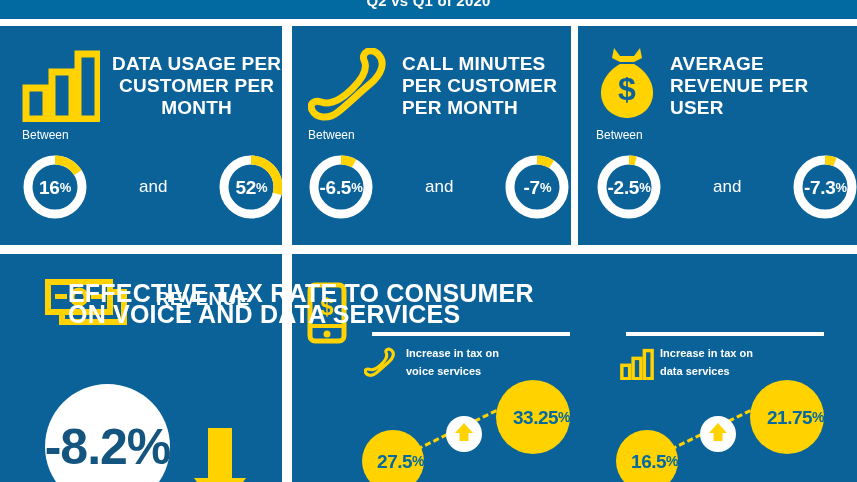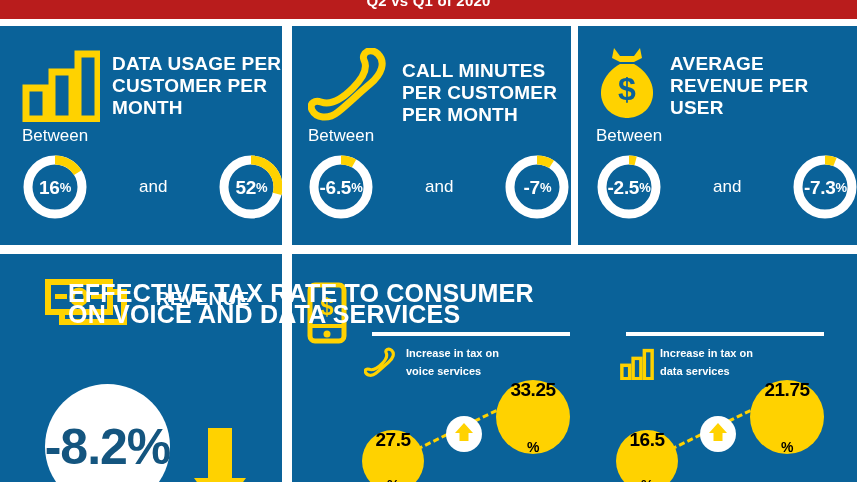--- a/index.html
+++ b/index.html
@@ -11,21 +11,21 @@
     font-family: "Liberation Sans", sans-serif;
     overflow: hidden;
     position: relative;
   }
 
   
   #header-bar {
     position: absolute;
     left: 0; top: 0;
     width: 857px; height: 19px;
-    background: #b91c1c;
+    background: #0369a1;
     overflow: hidden;
   }
   #header-title {
     position: absolute;
     left: 0; top: -9px;
     width: 857px;
     text-align: center;
     color: #ffffff;
     font-weight: bold;
     font-size: 15px;
@@ -58,21 +58,21 @@
     font-weight: bold;
     font-size: 19px;
     line-height: 22px;
     letter-spacing: .2px;
     text-transform: uppercase;
     white-space: pre-line;
   }
   .between-label {
     position: absolute;
     color: #ffffff;
-    font-size: 17px;
+    font-size: 12px;
     line-height: 19px;
   }
 
   
   .icon-svg { display: block; }
 
   
   .donut-row {
     position: absolute;
     display: flex;
@@ -163,25 +163,24 @@
     font-size: 11px;
     line-height: 18px;
     white-space: pre-line;
   }
   .bubble {
     position: absolute;
     border-radius: 50%;
     background: #FFD200;
     display: flex;
     align-items: center;
-    justify-content: space-between;
-    color: #000000;
+    justify-content: flex-end;
+    color: #0369a1;
     font-weight: bold;
     line-height: 1;
-    flex-direction: column;
   }
   .bubble-from { width: 62px; height: 62px; font-size: 19px; letter-spacing: -.5px; }
   .bubble-to   { width: 74px; height: 74px; font-size: 19px; letter-spacing: -.5px; }
   .bubble .pct-sm { font-size: 14px; }
   .dash-line {
     position: absolute;
     height: 0;
     border-top: 3px dashed #FFD200;
     transform-origin: 0 0;
   }
@@ -205,21 +204,21 @@
 <div class="card" id="card-data">
 
   <div class="head-row" style="left:22px; top:22px;">
     <span>
       <svg class="icon-svg" width="78" height="74" viewBox="0 0 78 74">
         <rect x="4" y="40" width="20" height="31" fill="none" stroke="#FFD200" stroke-width="7"></rect>
         <rect x="30" y="24" width="20" height="47" fill="none" stroke="#FFD200" stroke-width="7"></rect>
         <rect x="56" y="6" width="20" height="65" fill="none" stroke="#FFD200" stroke-width="7"></rect>
       </svg>
     </span>
-    <span class="card-title" style="margin-left:12px; margin-top:5px;">DATA USAGE PER
+    <span class="card-title" style="margin-left:12px; margin-top:5px;text-align:center;">DATA USAGE PER
 CUSTOMER PER
 MONTH</span>
   </div>
 
   <div class="between-label" style="left:22px; top:100px;">Between</div>
 
   <div class="donut-row" style="left:22px; top:128px;">
     <div class="donut">
       <svg width="66" height="66" viewBox="0 0 66 66">
         <circle cx="33" cy="33" r="27" fill="none" stroke="#ffffff" stroke-width="9"></circle>
@@ -250,21 +249,21 @@
 </div>
 
 <div class="card" id="card-call">
 
   <div class="head-row" style="left:16px; top:22px;">
     <span>
       <svg class="icon-svg" width="86" height="76" viewBox="0 0 86 76">
         <path d="M70 6 C78 14 74 26 62 36 C50 46 40 56 30 64 C20 72 8 70 4 62 C1 55 7 52 13 54 C24 58 35 50 45 40 C55 30 60 20 56 12 C53 5 62 -1 70 6 Z" fill="none" stroke="#FFD200" stroke-width="7" stroke-linejoin="round"></path>
       </svg>
     </span>
-    <span class="card-title" style="margin-left:8px; margin-top:12px;">CALL MINUTES
+    <span class="card-title" style="margin-left:8px; margin-top:5px;">CALL MINUTES
 PER CUSTOMER
 PER MONTH</span>
   </div>
 
   <div class="between-label" style="left:16px; top:100px;">Between</div>
 
   <div class="donut-row" style="left:16px; top:128px;">
     <div class="donut">
       <svg width="66" height="66" viewBox="0 0 66 66">
         <circle cx="33" cy="33" r="27" fill="none" stroke="#ffffff" stroke-width="9"></circle>

